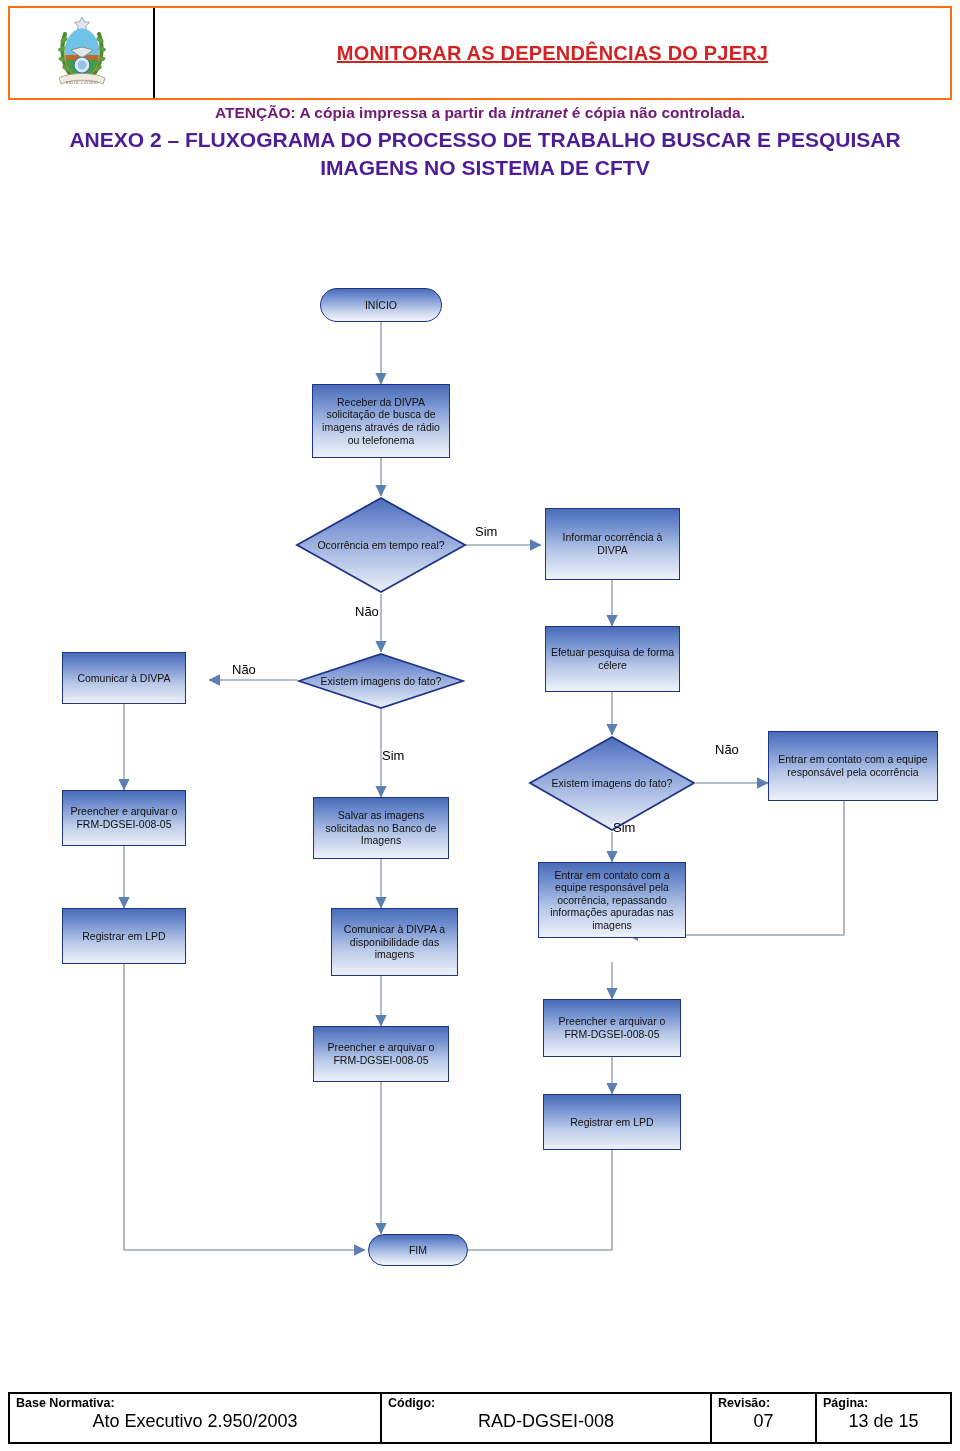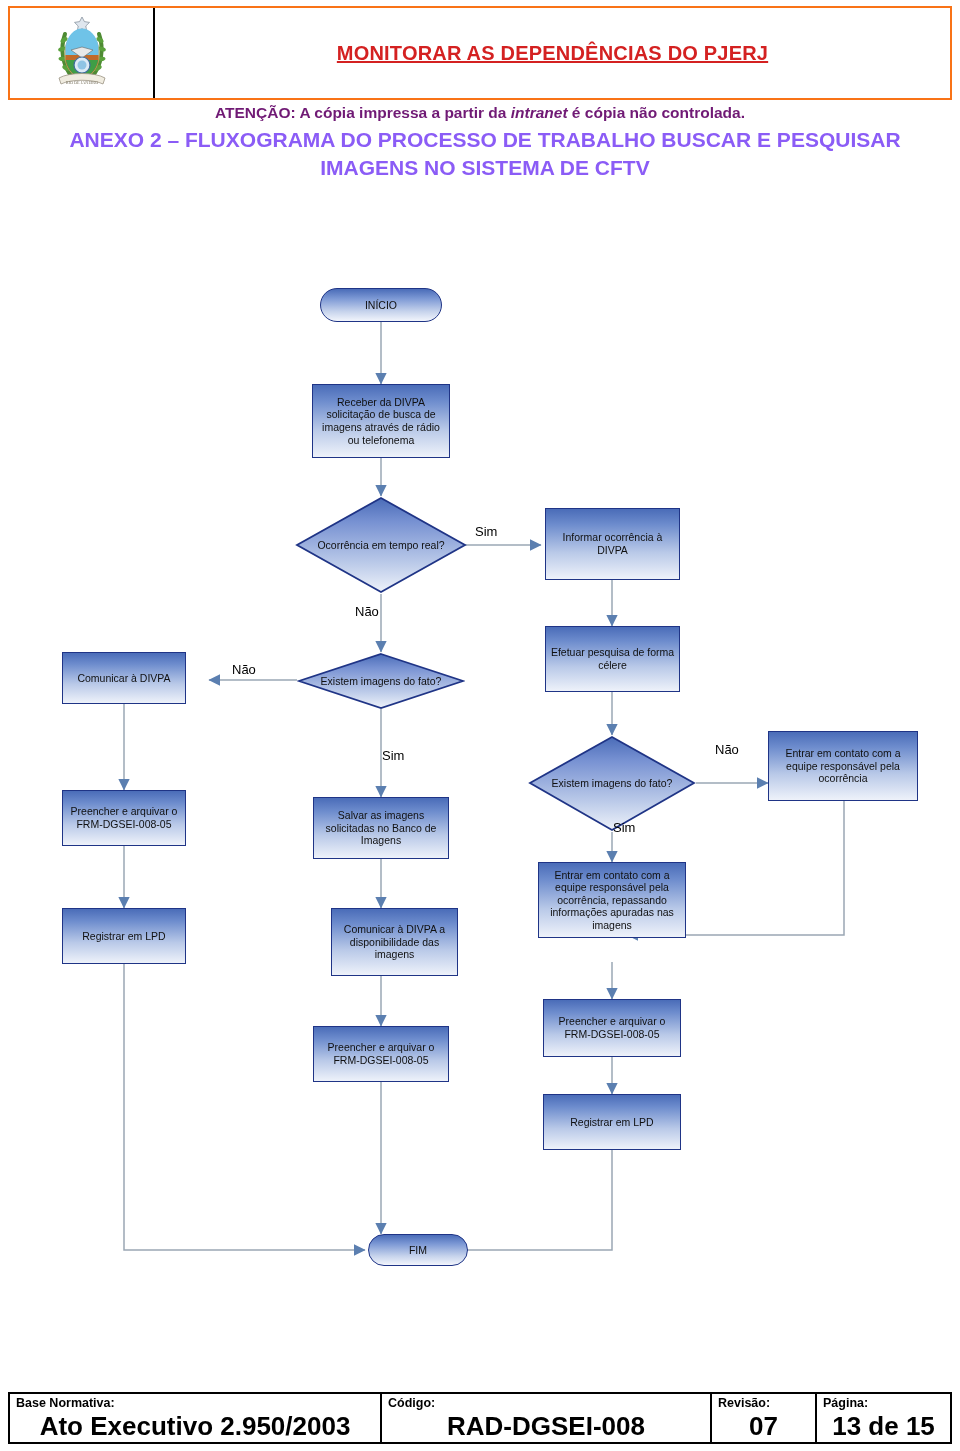--- a/index.html
+++ b/index.html
@@ -9,21 +9,21 @@
   #header-table{position:absolute;left:8px;top:6px;width:944px;height:94px;border:2px solid #f97316;box-sizing:border-box;display:flex;}
   #header-logo-cell{width:145px;border-right:2px solid #000;box-sizing:border-box;display:flex;align-items:center;justify-content:center;}
   #header-title-cell{flex:1;display:flex;align-items:center;justify-content:center;}
   #header-title{font-size:20px;font-weight:bold;color:#d42121;text-decoration:underline;letter-spacing:.2px;white-space:nowrap;}
 
   .emblem{width:62px;height:78px;position:relative;}
   .emblem svg{display:block;}
 
   #attention-line{position:absolute;left:0;top:104px;width:960px;text-align:center;font-size:15.5px;font-weight:bold;color:#701a75;}
   #attention-line .ital{font-style:italic;}
-  #doc-title{position:absolute;left:45px;top:126px;width:880px;text-align:center;font-size:21px;font-weight:bold;line-height:28px;color:#8b5cf6;}
+  #doc-title{position:absolute;left:45px;top:126px;width:880px;text-align:center;font-size:21px;font-weight:bold;line-height:28px;color:#4c1d95;}
 
   
   #flow{position:absolute;left:0;top:0;width:960px;height:1340px;}
   #flow svg{position:absolute;left:0;top:0;}
 
   .node{position:absolute;box-sizing:border-box;display:flex;align-items:center;justify-content:center;text-align:center;
         color:#101010;font-size:10.5px;line-height:12.6px;
         background:linear-gradient(to bottom,#4a6cb8 0%,#6d8ccd 22%,#b9c9e8 62%,#eef2fa 100%);
         border:1.6px solid #1f3486;}
   .node span{display:block;padding:0 4px;}
@@ -32,21 +32,21 @@
   .diamond{position:absolute;}
   .diamond .dlabel{position:absolute;left:0;top:0;width:100%;height:100%;display:flex;align-items:center;
         justify-content:center;text-align:center;font-size:10.5px;line-height:12.6px;color:#101010;}
   .edge-label{position:absolute;font-size:13px;color:#000;white-space:nowrap;}
 
   
   #footer-table{position:absolute;left:8px;top:1392px;width:944px;height:52px;border:2px solid #000;box-sizing:border-box;display:flex;}
   .fcell{box-sizing:border-box;padding:2px 6px 0 6px;display:flex;flex-direction:column;justify-content:flex-start;}
   .fcell + .fcell{border-left:2px solid #000;}
   .flabel{font-size:12.5px;font-weight:bold;text-align:left;}
-  .fvalue{font-size:26px;font-weight:bold;text-align:center;margin-top:1px;}
+  .fvalue{font-size:18px;font-weight:normal;text-align:center;margin-top:1px;}
   #fc-base{width:370px;}
   #fc-codigo{width:330px;}
   #fc-revisao{width:105px;}
   #fc-pagina{flex:1;}
 </style>
 </head>
 <body>
 
 <div id="header-table">
   <div id="header-logo-cell">
@@ -220,21 +220,21 @@
   </div>
 
   <div class="node" style="left:331px;top:908px;width:127px;height:68px;">
     <span>Comunicar à DIVPA a disponibilidade das imagens</span>
   </div>
 
   <div class="node" style="left:313px;top:1026px;width:136px;height:56px;">
     <span>Preencher e arquivar o FRM-DGSEI-008-05</span>
   </div>
 
-  <div class="node" style="left:768px;top:731px;width:150px;height:70px;">
+  <div class="node" style="left:768px;top:731px;width:170px;height:70px;">
     <span>Entrar em contato com a equipe responsável pela ocorrência</span>
   </div>
 
   <div class="node" style="left:538px;top:862px;width:148px;height:76px;">
     <span>Entrar em contato com a equipe responsável pela ocorrência, repassando informações apuradas nas imagens</span>
   </div>
 
   <div class="node" style="left:543px;top:999px;width:138px;height:58px;">
     <span>Preencher e arquivar o FRM-DGSEI-008-05</span>
   </div>

